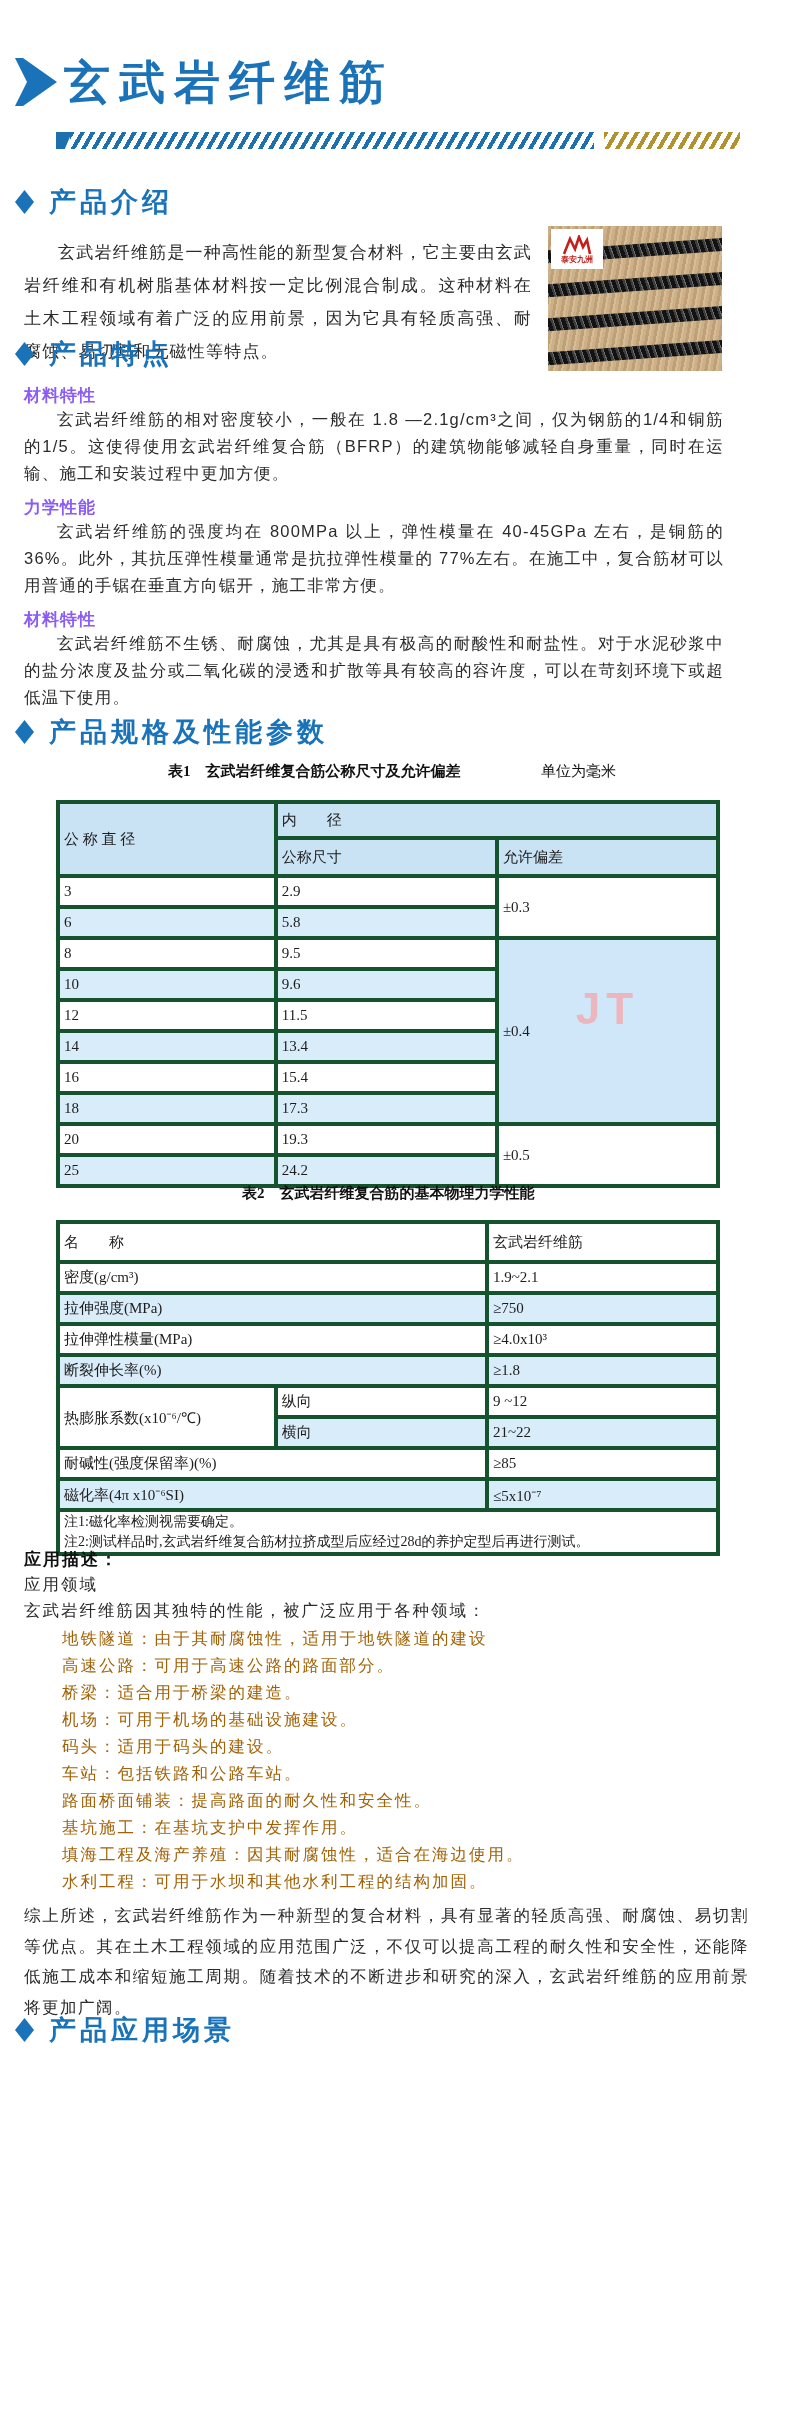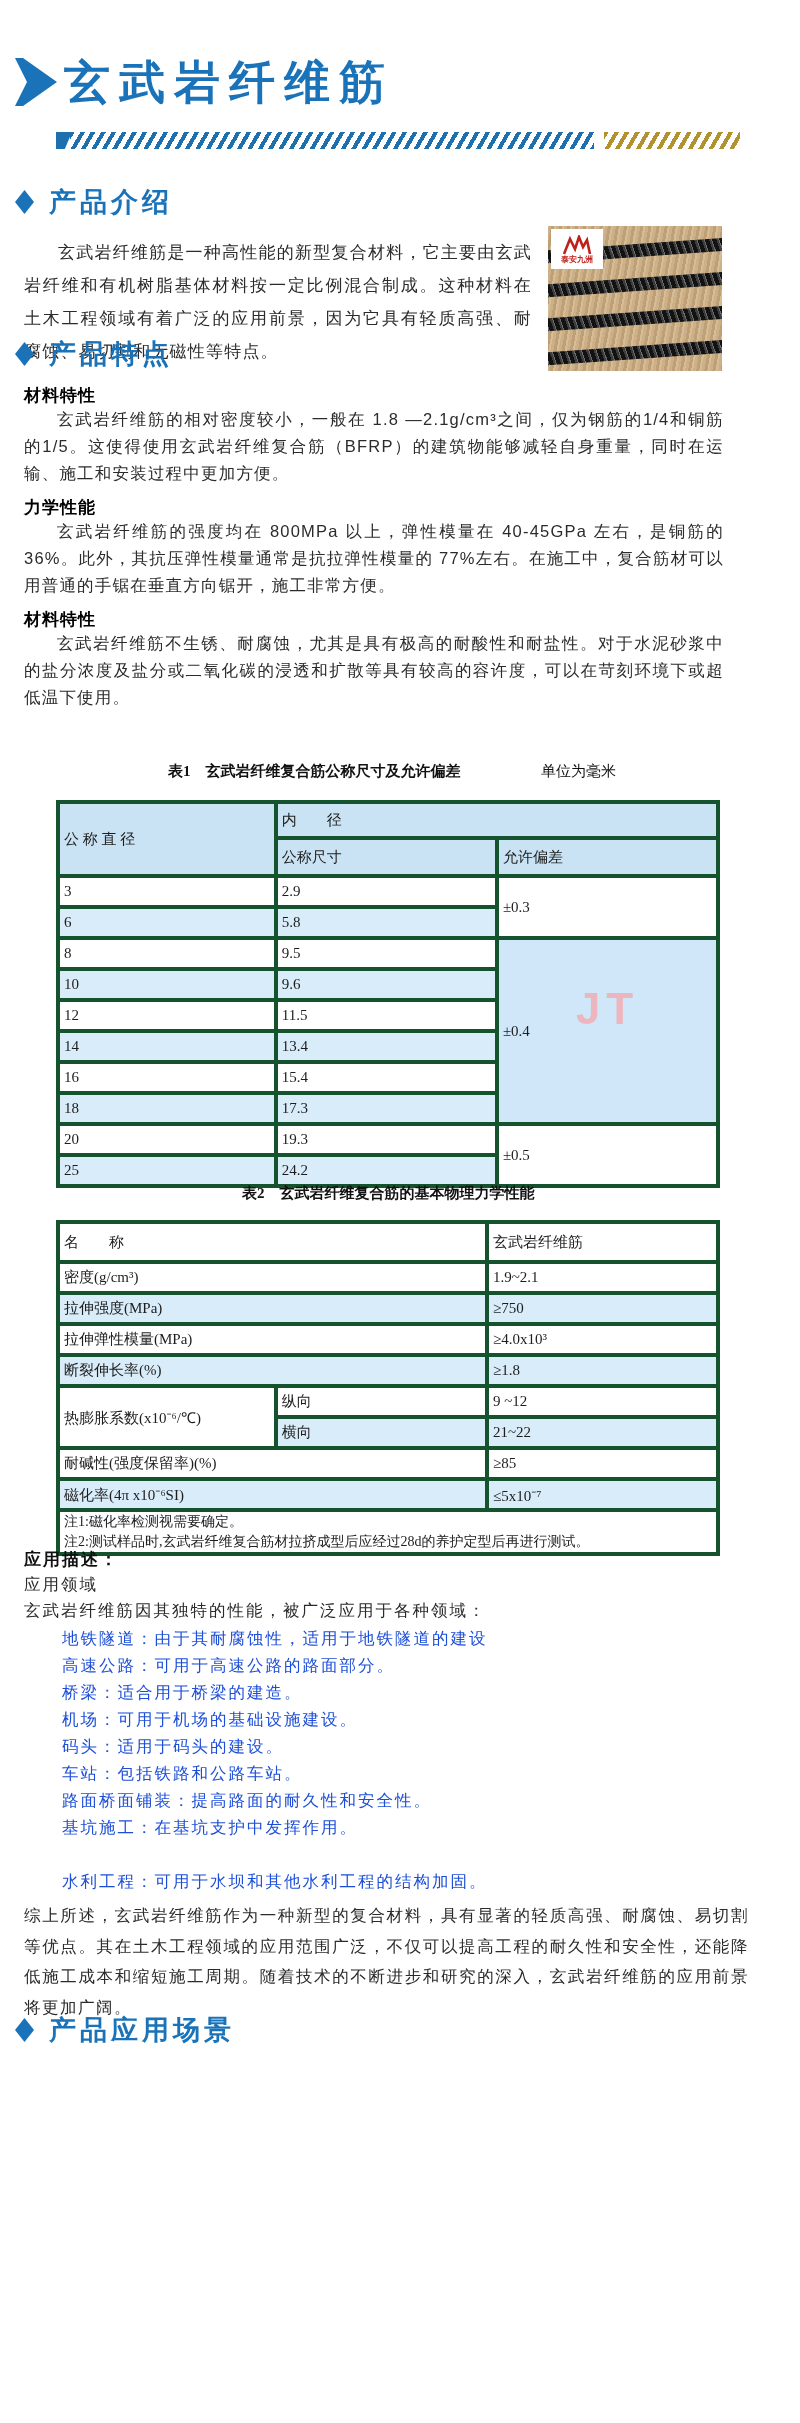--- a/index.html
+++ b/index.html
@@ -23,21 +23,21 @@
   
   .sec-head{position:absolute;left:15px;display:flex;align-items:center;gap:15px;}
   .diamond{width:19px;height:24px;background:#1a73b9;flex:0 0 auto;
            clip-path:polygon(50% 0,100% 50%,50% 100%,0 50%);}
   .sec-head .txt{color:#1a73b9;font-weight:bold;font-size:27px;letter-spacing:4px;white-space:nowrap;}
 
   
   .para{position:absolute;left:24px;font-size:17px;line-height:33px;letter-spacing:1.2px;
         text-align:justify;color:#2b2b2b;}
   .para.indent{text-indent:2em;}
-  .sub-title{position:absolute;left:24px;font-size:17px;font-weight:bold;color:#000000;letter-spacing:1px;}
+  .sub-title{position:absolute;left:24px;font-size:17px;font-weight:bold;color:#8b5cf6;letter-spacing:1px;}
   .feat-para{line-height:27px;width:700px;font-size:16.5px;}
 
   
   .prod-photo{position:absolute;left:548px;top:226px;width:174px;height:145px;overflow:hidden;
       background:repeating-linear-gradient(100deg,#cbb089 0 3px,#bfa076 3px 6px,#d6bd95 6px 8px);}
   .rod{position:absolute;left:-6px;width:190px;height:13px;transform:rotate(-4deg);
        background:repeating-linear-gradient(75deg,#121212 0 4px,#3d3d3d 4px 6px,#6a6a6a 6px 7px);
        border-radius:4px;}
   .logo-box{position:absolute;left:3px;top:3px;width:52px;height:40px;background:#fff;
             display:flex;flex-direction:column;align-items:center;justify-content:center;}
@@ -65,21 +65,21 @@
   table.t2{width:664px;}
   table.t2 thead th{height:36px;font-weight:normal;background:#fff;}
   table.t2 thead{border-bottom:2px solid #4f4f4f;}
   table.t2 td{height:27px;}
   tr.blue td{background:#d9ecf9;}
   td.notes{text-align:left;padding:6px 8px 6px 55px;font-size:14px;line-height:20px;background:#fff;}
 
   
   .app-title{position:absolute;left:24px;font-size:17px;font-weight:bold;color:#111;letter-spacing:2px;}
   .app-line{position:absolute;left:24px;font-size:16.5px;color:#2b2b2b;letter-spacing:2px;white-space:nowrap;}
-  .app-item{position:absolute;left:62px;font-size:16.5px;color:#1d4ed8;letter-spacing:2px;white-space:nowrap;}
+  .app-item{position:absolute;left:62px;font-size:16.5px;color:#a16207;letter-spacing:2px;white-space:nowrap;}
   .conclusion{position:absolute;left:24px;width:725px;font-size:16.5px;line-height:30.5px;
               letter-spacing:1.5px;text-align:justify;color:#2b2b2b;}
 
   
   .scene{position:absolute;overflow:hidden;background:#ddd;}
   .scene svg{display:block;}
 </style>
 </head>
 <body>
 
@@ -122,20 +122,24 @@
 
   <div class="sub-title" style="top:384px;">材料特性</div>
   <div class="para indent feat-para" style="top:406px;">玄武岩纤维筋的相对密度较小，一般在 1.8 —2.1g/cm³之间，仅为钢筋的1/4和铜筋的1/5。这使得使用玄武岩纤维复合筋（BFRP）的建筑物能够减轻自身重量，同时在运输、施工和安装过程中更加方便。</div>
 
   <div class="sub-title" style="top:496px;">力学性能</div>
   <div class="para indent feat-para" style="top:518px;">玄武岩纤维筋的强度均在 800MPa 以上，弹性模量在 40-45GPa 左右，是铜筋的36%。此外，其抗压弹性模量通常是抗拉弹性模量的 77%左右。在施工中，复合筋材可以用普通的手锯在垂直方向锯开，施工非常方便。</div>
 
   <div class="sub-title" style="top:608px;">材料特性</div>
   <div class="para indent feat-para" style="top:630px;">玄武岩纤维筋不生锈、耐腐蚀，尤其是具有极高的耐酸性和耐盐性。对于水泥砂浆中的盐分浓度及盐分或二氧化碳的浸透和扩散等具有较高的容许度，可以在苛刻环境下或超低温下使用。</div>
 
+  <div class="sec-head" style="top:714px;">
+    <div class="diamond"></div>
+    <div class="txt">产品规格及性能参数</div>
+  </div>
 
   <div class="tbl-cap" style="left:168px;top:762px;">
     <b>表1　玄武岩纤维复合筋公称尺寸及允许偏差</b>
   </div>
   <div class="tbl-cap" style="left:541px;top:762px;">单位为毫米</div>
 
   <table class="spec t1" style="top:800px;">
     <colgroup>
         <col style="width:33%">
         <col style="width:33.5%">
@@ -265,20 +269,21 @@
   <div class="app-line" style="top:1600px;">玄武岩纤维筋因其独特的性能，被广泛应用于各种领域：</div>
 
   <div class="app-item" style="top:1628px;">地铁隧道：由于其耐腐蚀性，适用于地铁隧道的建设</div>
   <div class="app-item" style="top:1655px;">高速公路：可用于高速公路的路面部分。</div>
   <div class="app-item" style="top:1682px;">桥梁：适合用于桥梁的建造。</div>
   <div class="app-item" style="top:1709px;">机场：可用于机场的基础设施建设。</div>
   <div class="app-item" style="top:1736px;">码头：适用于码头的建设。</div>
   <div class="app-item" style="top:1763px;">车站：包括铁路和公路车站。</div>
   <div class="app-item" style="top:1790px;">路面桥面铺装：提高路面的耐久性和安全性。</div>
   <div class="app-item" style="top:1817px;">基坑施工：在基坑支护中发挥作用。</div>
+  <div class="app-item" style="top:1844px;">填海工程及海产养殖：因其耐腐蚀性，适合在海边使用。</div>
   <div class="app-item" style="top:1871px;">水利工程：可用于水坝和其他水利工程的结构加固。</div>
 
   <div class="conclusion" style="top:1900px;">综上所述，玄武岩纤维筋作为一种新型的复合材料，具有显著的轻质高强、耐腐蚀、易切割等优点。其在土木工程领域的应用范围广泛，不仅可以提高工程的耐久性和安全性，还能降低施工成本和缩短施工周期。随着技术的不断进步和研究的深入，玄武岩纤维筋的应用前景将更加广阔。</div>
 
   <div class="sec-head" style="top:2012px;">
     <div class="diamond"></div>
     <div class="txt">产品应用场景</div>
   </div>
 
   <div class="scene" style="left:57px;top:2068px;width:222px;height:164px;">

